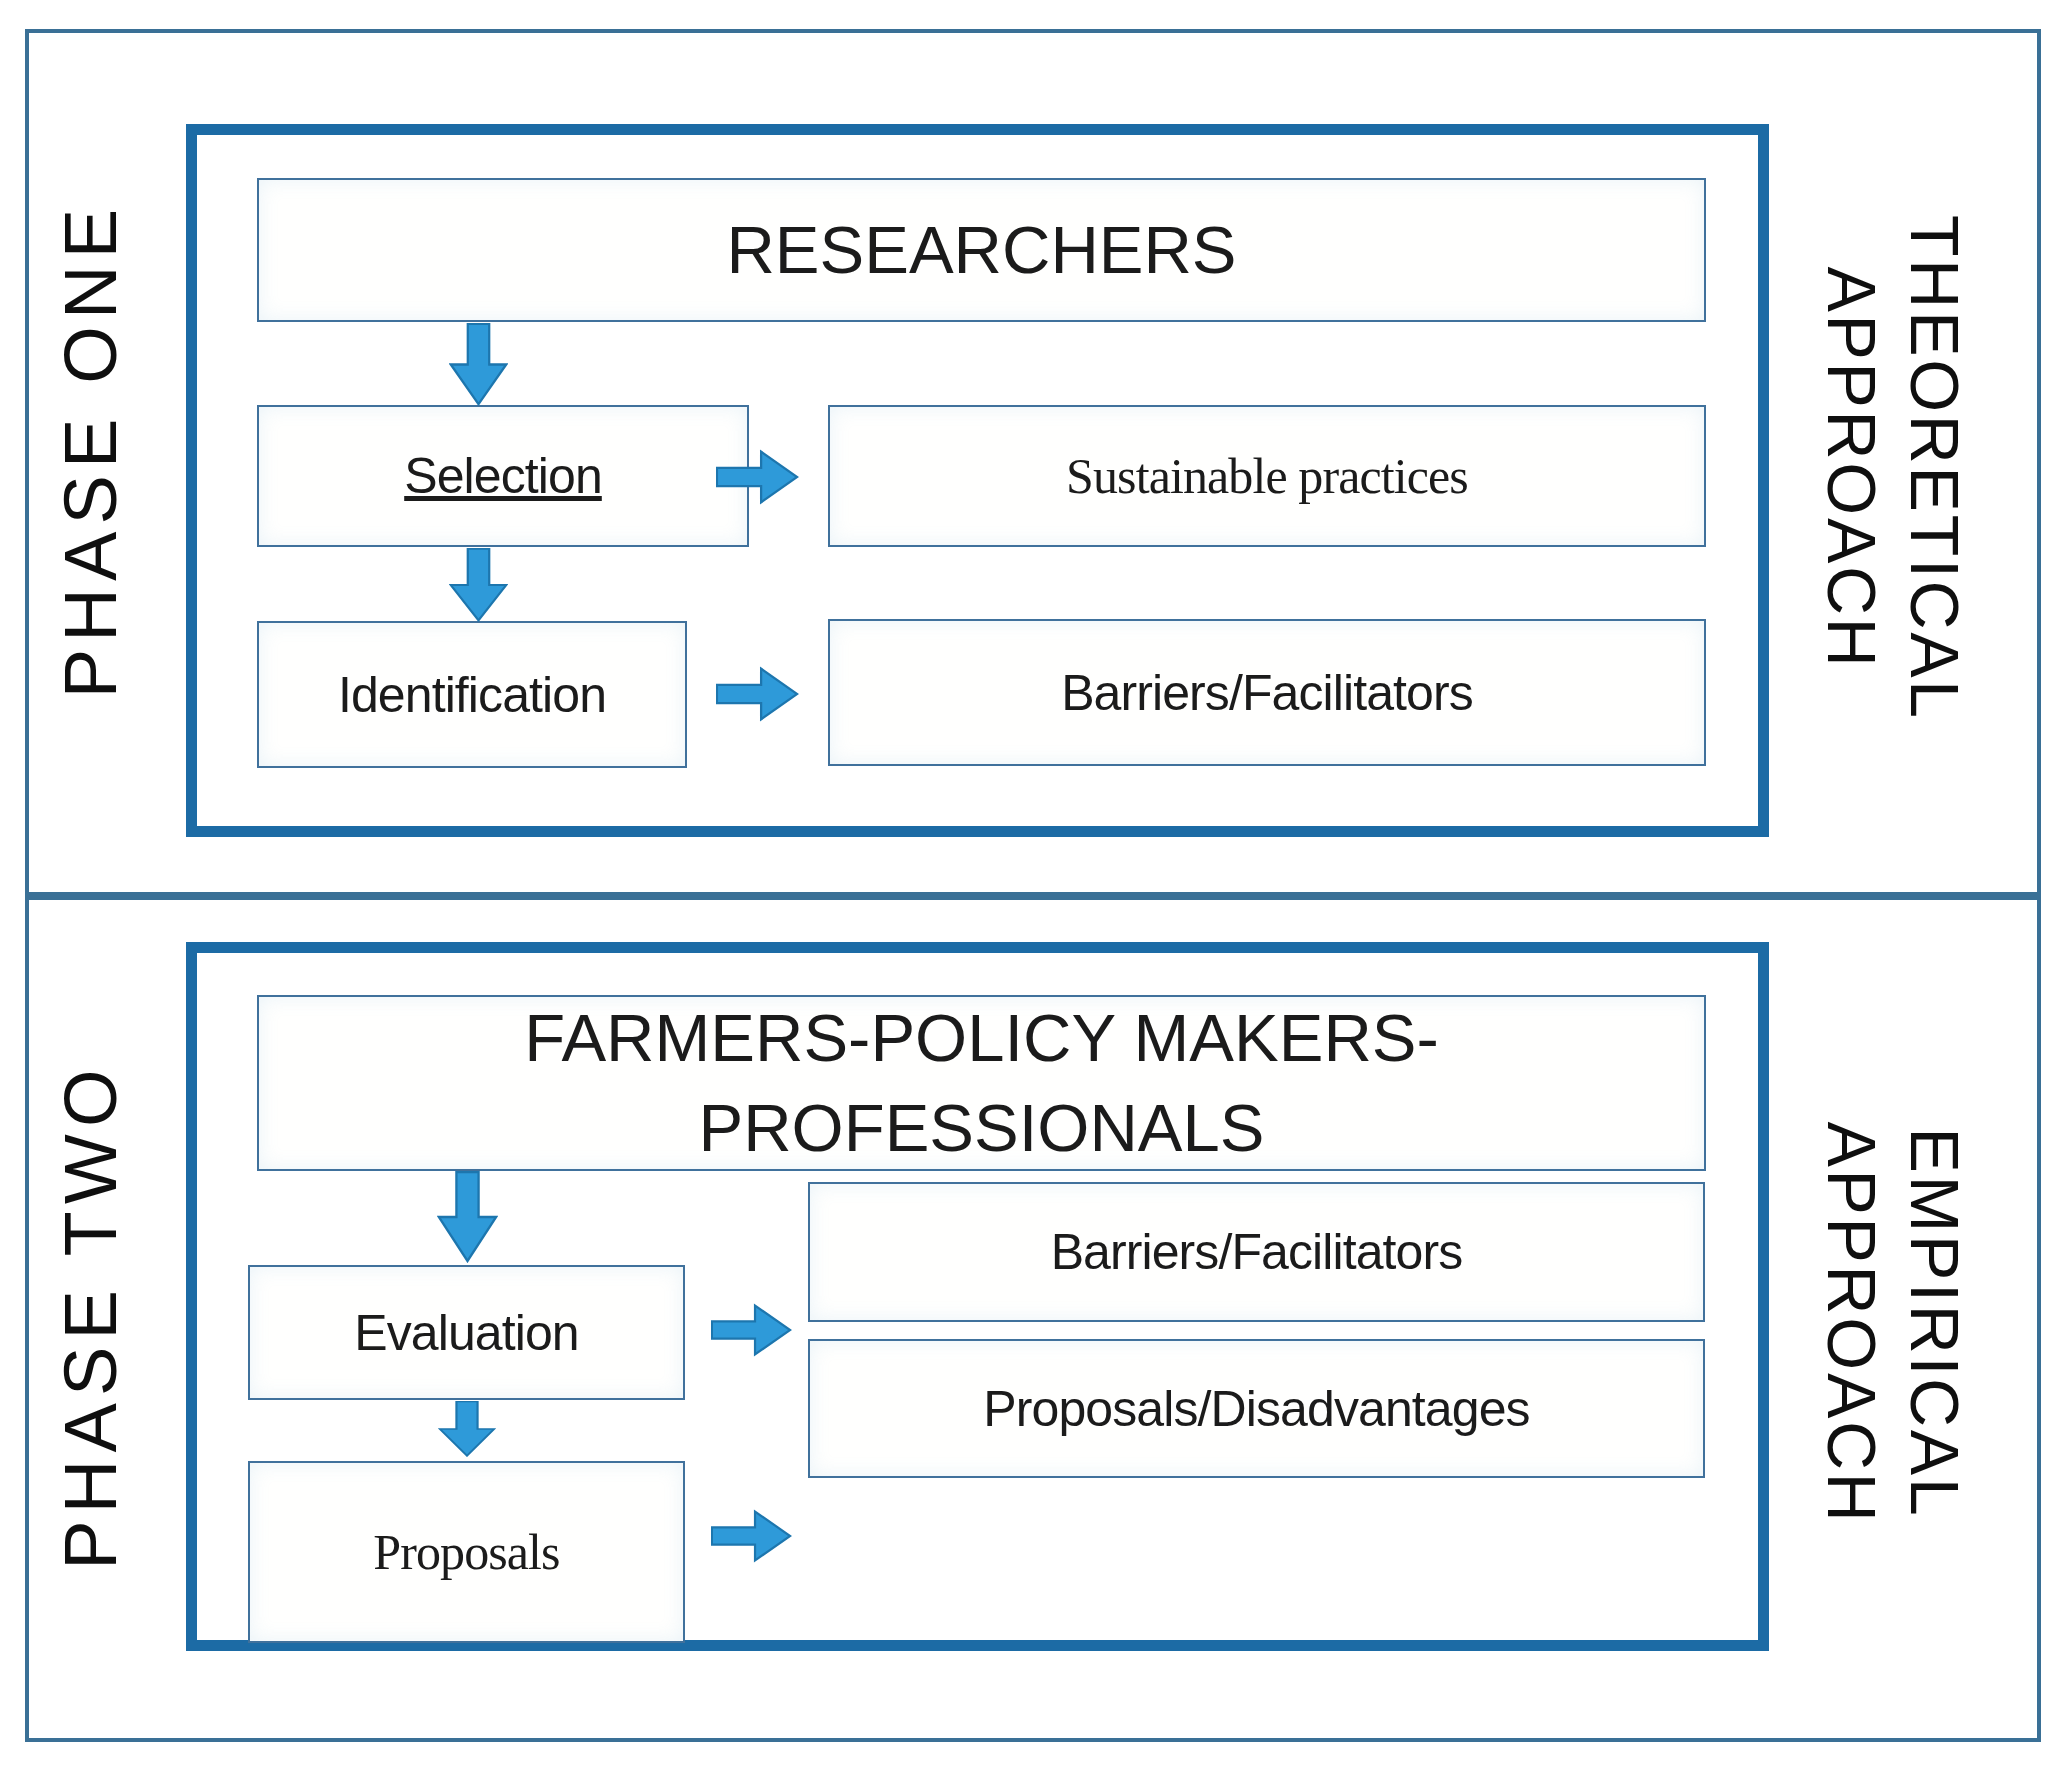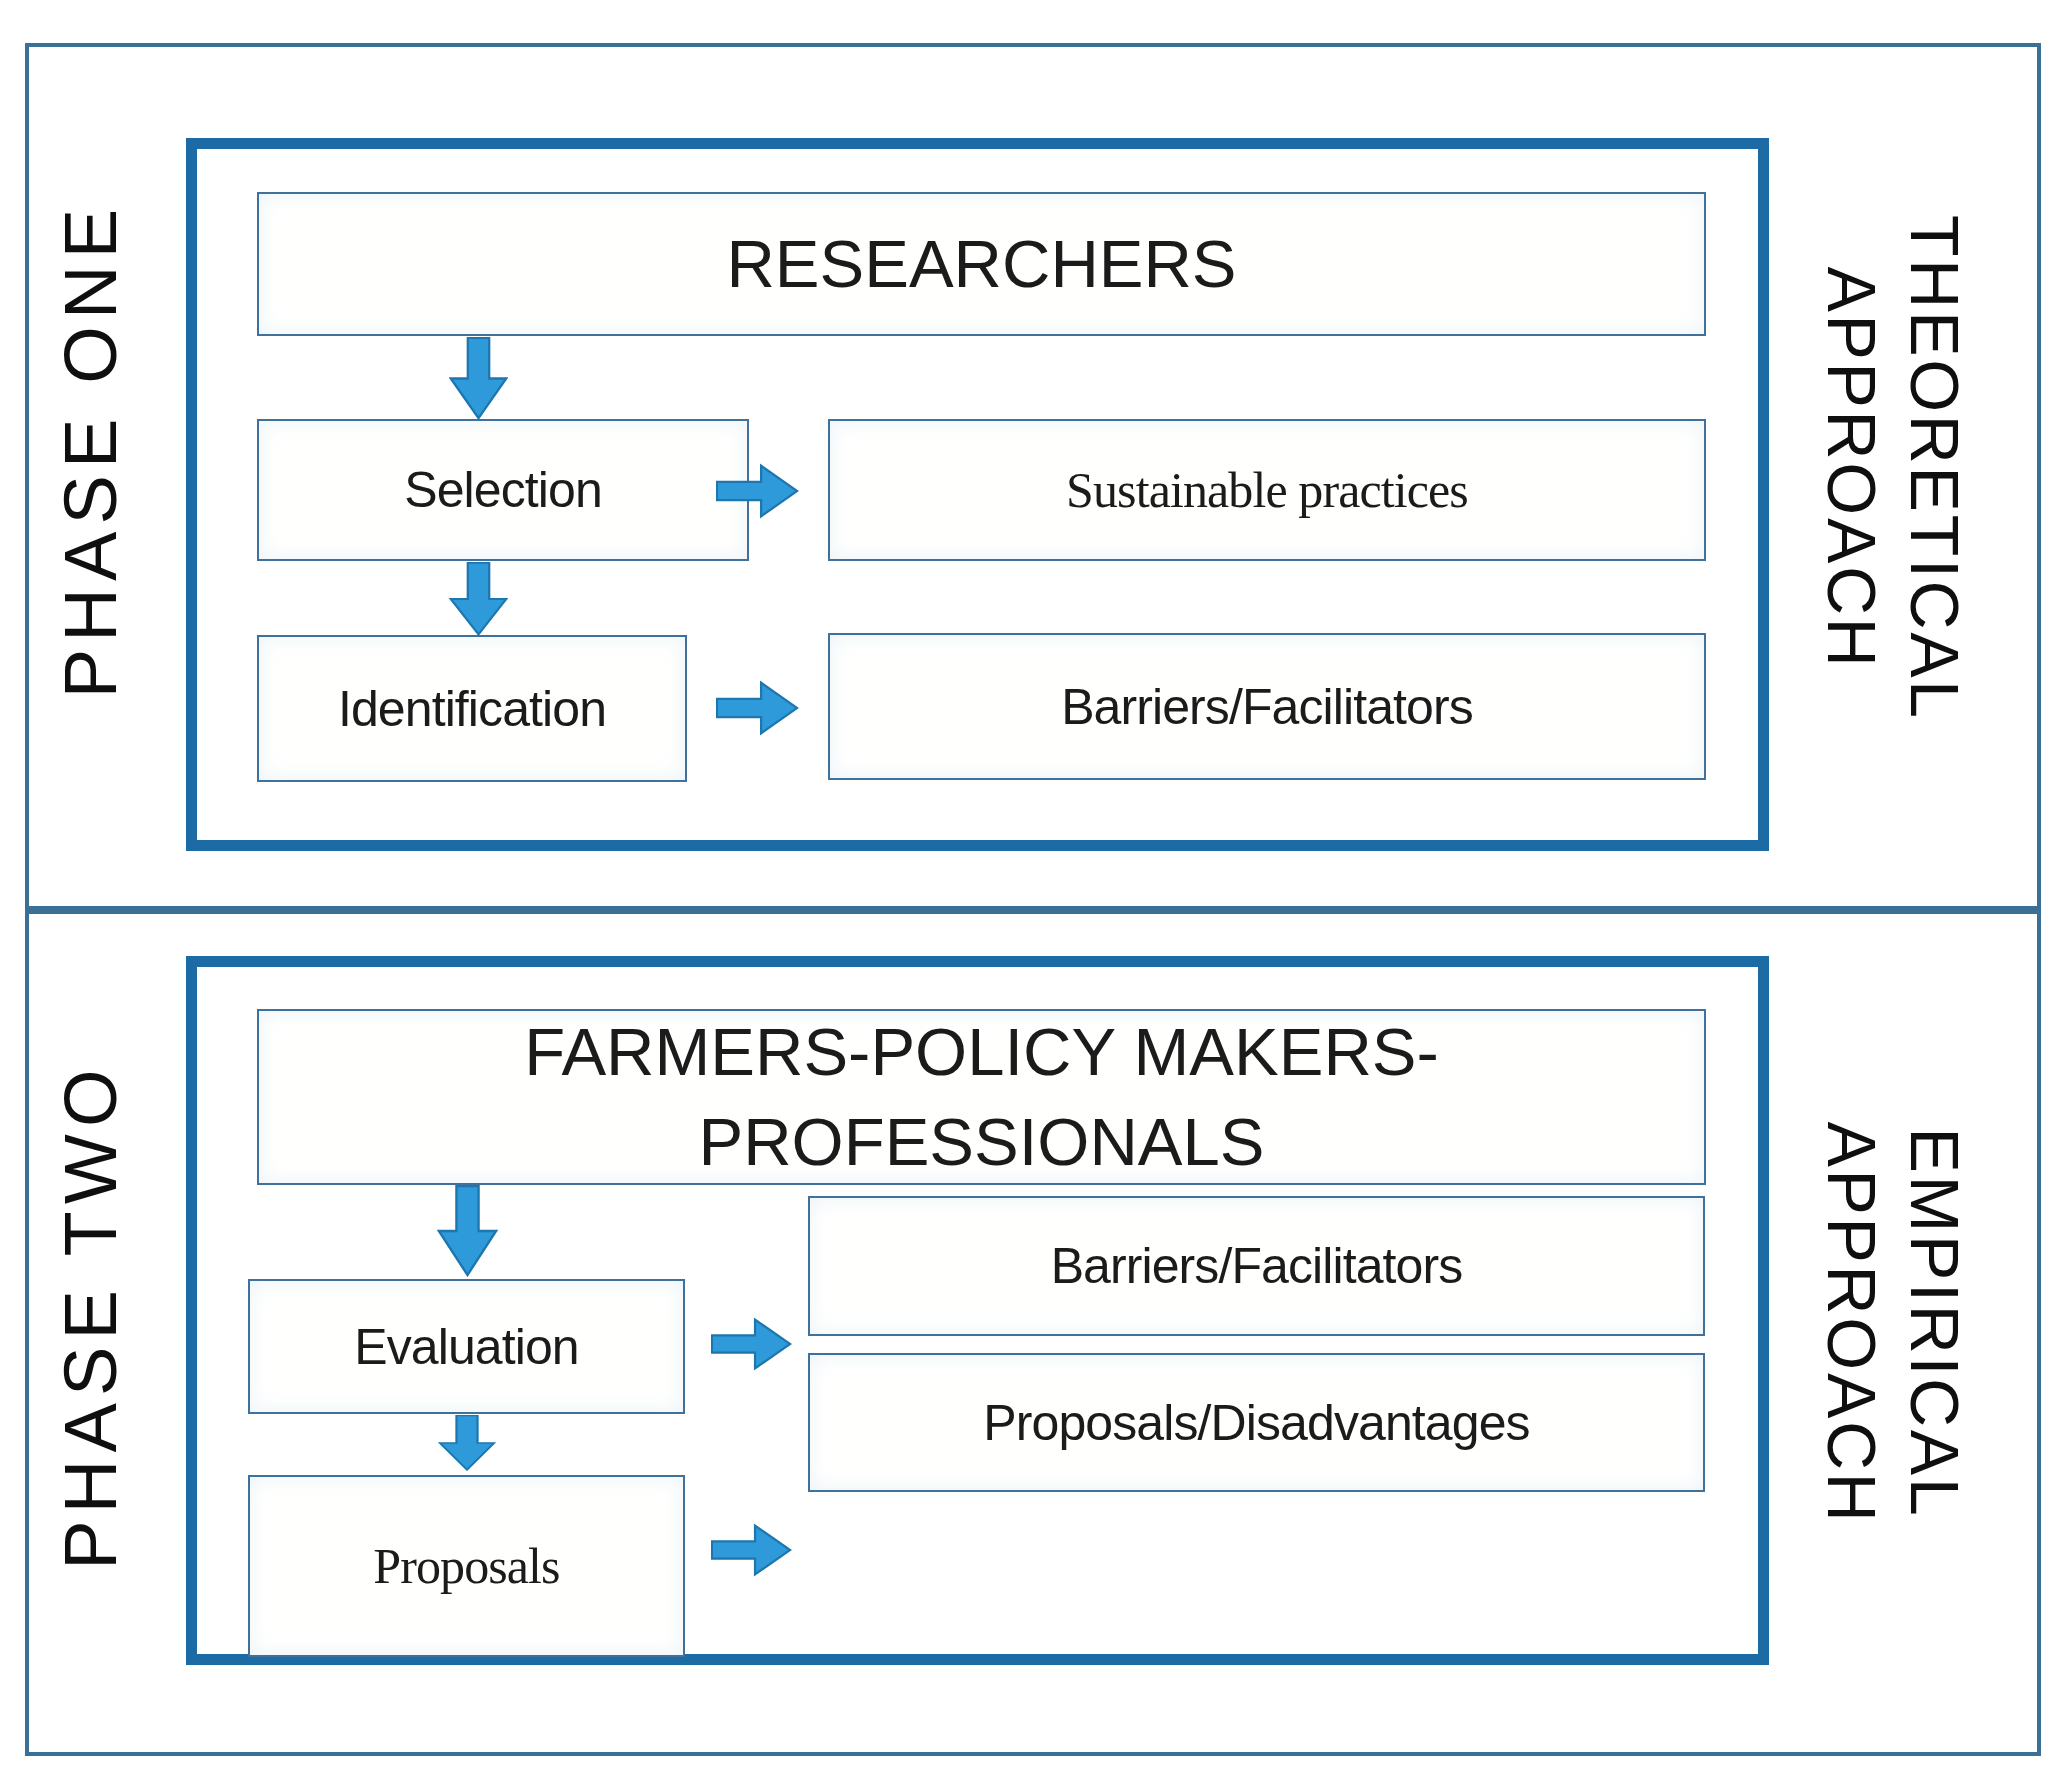--- a/index.html
+++ b/index.html
@@ -5,21 +5,21 @@
 <style>
   html,body{margin:0;padding:0;background:#ffffff;}
   .canvas{
     position:relative;
     width:2066px;height:1782px;
     background:#ffffff;
     font-family:"Liberation Sans", sans-serif;
     color:#1b1b1b;
     overflow:hidden;
   }
-  .abs{position:absolute;box-sizing:border-box;margin-top:14px;}
+  .abs{position:absolute;box-sizing:border-box;}
   
   .outer{
     border:4.5px solid #3a7096;
     background:#ffffff;
   }
   
   .inner{
     border:11.7px solid #1c6ba5;
     background:transparent;
   }
@@ -83,21 +83,21 @@
     <div>THEORETICAL</div>
     <div>APPROACH</div>
   </div>
   <div class="vlabel rightside" style="left:1893px;top:1323px;">
     <div>EMPIRICAL</div>
     <div>APPROACH</div>
   </div>
 
   <div class="abs box big" style="left:257px;top:178px;width:1449px;height:144px;">RESEARCHERS</div>
 
-  <div class="abs box" style="left:257px;top:405px;width:492px;height:142px;">Selection</div>
+  <div class="abs box" style="left:257px;top:405px;width:492px;height:142px;text-decoration:underline;">Selection</div>
   <div class="abs box" style="left:828px;top:405px;width:878px;height:142px;font-family:Liberation Serif, serif;">Sustainable practices</div>
 
   <div class="abs box" style="left:257px;top:621px;width:430px;height:147px;">Identification</div>
   <div class="abs box" style="left:828px;top:619px;width:878px;height:147px;">Barriers/Facilitators</div>
 
   <div class="abs box big" style="left:257px;top:995px;width:1449px;height:176px;">
     <div>FARMERS-POLICY MAKERS-</div>
     <div>PROFESSIONALS</div>
   </div>
 

